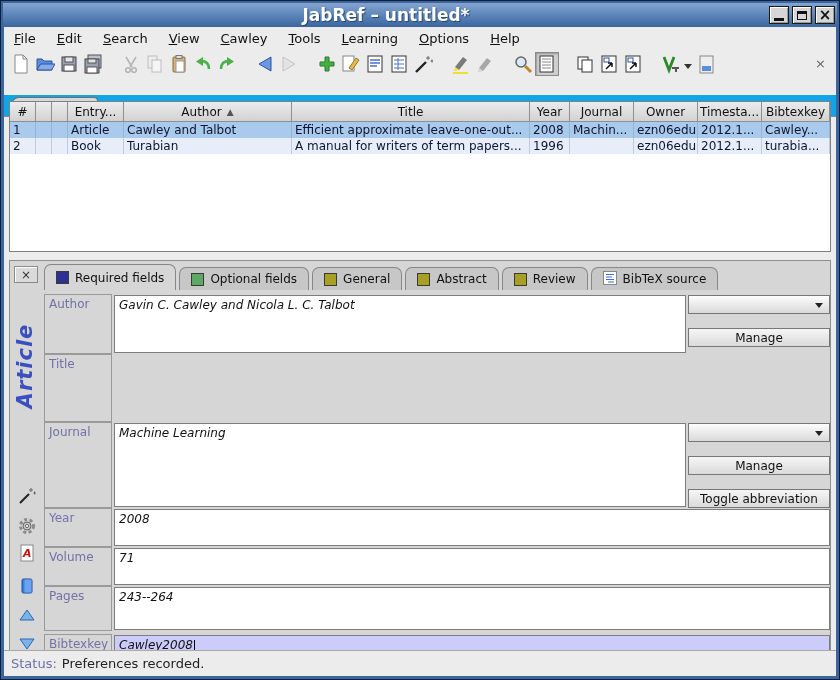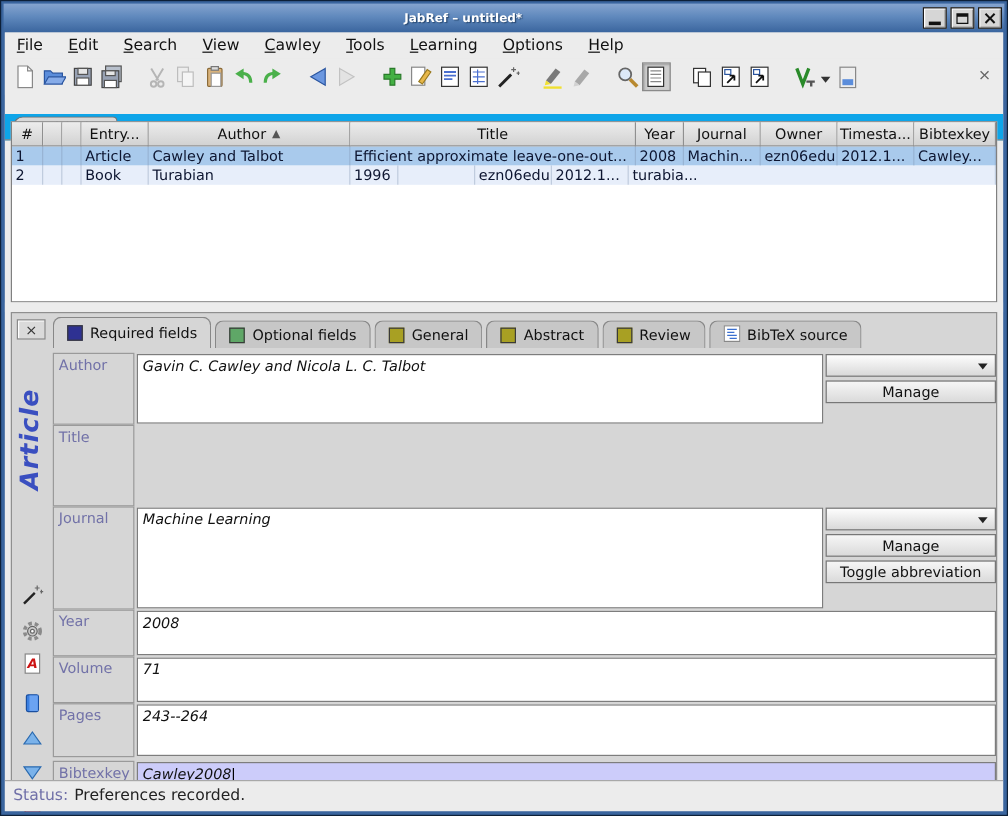--- a/index.html
+++ b/index.html
@@ -2,21 +2,21 @@
 <html><head>
 <meta charset="utf-8">
 <style>
   * { box-sizing: border-box; }
   body { margin:0; font-family:"DejaVu Sans", sans-serif; }
   #window { position:relative; width:840px; height:680px; background:#3a659e; border:1px solid #0d2038; overflow:hidden; }
 
   
   .titlebar { position:absolute; top:2px; left:2px; right:2px; height:24px;
     background:linear-gradient(#85a4cf,#6089bd 45%,#3a659e); display:flex; align-items:center; }
-  .title-text { flex:1; text-align:center; color:#fff; font-weight:bold; font-size:10px; text-shadow:1px 1px 1px #27476f; }
+  .title-text { flex:1; text-align:center; color:#fff; font-weight:bold; font-size:17px; text-shadow:1px 1px 1px #27476f; }
   .win-controls { display:flex; gap:3px; margin-right:2px; }
   .win-btn { width:20px; height:18px; background:#d6d6d6; border:1px solid #1a1a1a;
     box-shadow:inset 1px 1px 0 #fff, inset -1px -1px 0 #9a9a9a;
     display:flex; align-items:center; justify-content:center; }
   .glyph-min { width:10px; height:3px; background:#111; margin-top:9px; }
   .glyph-max { width:10px; height:9px; border:1px solid #111; border-top-width:3px; }
   .glyph-close { font-size:15px; font-weight:bold; color:#111; line-height:1; }
 
   
   .app-body { position:absolute; left:3px; right:3px; top:26px; bottom:3px; background:#ececec; overflow:hidden; }
@@ -74,21 +74,21 @@
   .frow { position:absolute; left:34px; width:786px; }
   .flabel { position:absolute; left:0; top:0; bottom:0; width:68px; background:#d6d6d6; border:1px solid #9a9a9a;
     font-size:12px; color:#7272a8; padding:2px 4px; }
   .fvalue { position:absolute; left:70px; top:1px; bottom:1px; background:#fff; border:1px solid #7d7d7d;
     font-size:12px; color:#111; padding:2px 4px; overflow:hidden;font-style:italic; }
   .fvalue.short { width:572px; }
   .fvalue.full  { right:0; }
   .fwidgets { position:absolute; left:644px; right:0; top:1px; }
   .combo { height:19px; background:linear-gradient(#fdfdfd,#d9d9d9); border:1px solid #777; position:relative; }
   .combo::after { content:""; position:absolute; right:6px; top:7px; border:4px solid transparent; border-top:5px solid #222; }
-  .wbtn { height:19px; margin-top:3px; background:linear-gradient(#f6f6f6,#dadada); border:1px solid #777;
+  .wbtn { height:19px; margin-top:14px; background:linear-gradient(#f6f6f6,#dadada); border:1px solid #777;
     font-size:12px; color:#111; display:flex; align-items:center; justify-content:center; }
   .caret { display:inline-block; width:1px; height:12px; background:#000; vertical-align:middle; margin-left:1px; }
 
   .statusbar { position:absolute; left:0; right:0; bottom:0; height:26px; background:#ececec; border-top:1px solid #a8a8a8;
     display:flex; align-items:center; gap:5px; padding-left:7px; font-size:13px; }
   .status-label { color:#7070a8; }
   .status-msg { color:#222; }
 </style>
 </head>
 <body>
@@ -355,20 +355,21 @@
         <div class="dcell w8">ezn06edu</div>
         <div class="dcell w9">2012.1...</div>
         <div class="dcell w10">Cawley...</div>
       </div>
       <div class="trow data" style="background-color: rgb(231, 238, 250);">
         <div class="dcell w0">2</div>
         <div class="dcell w1"></div>
         <div class="dcell w2"></div>
         <div class="dcell w3">Book</div>
         <div class="dcell w4">Turabian</div>
+        <div class="dcell w5">A manual for writers of term papers...</div>
         <div class="dcell w6">1996</div>
         <div class="dcell w7"></div>
         <div class="dcell w8">ezn06edu</div>
         <div class="dcell w9">2012.1...</div>
         <div class="dcell w10">turabia...</div>
       </div>
     </div>
 
     <div class="splitter"></div>
 

